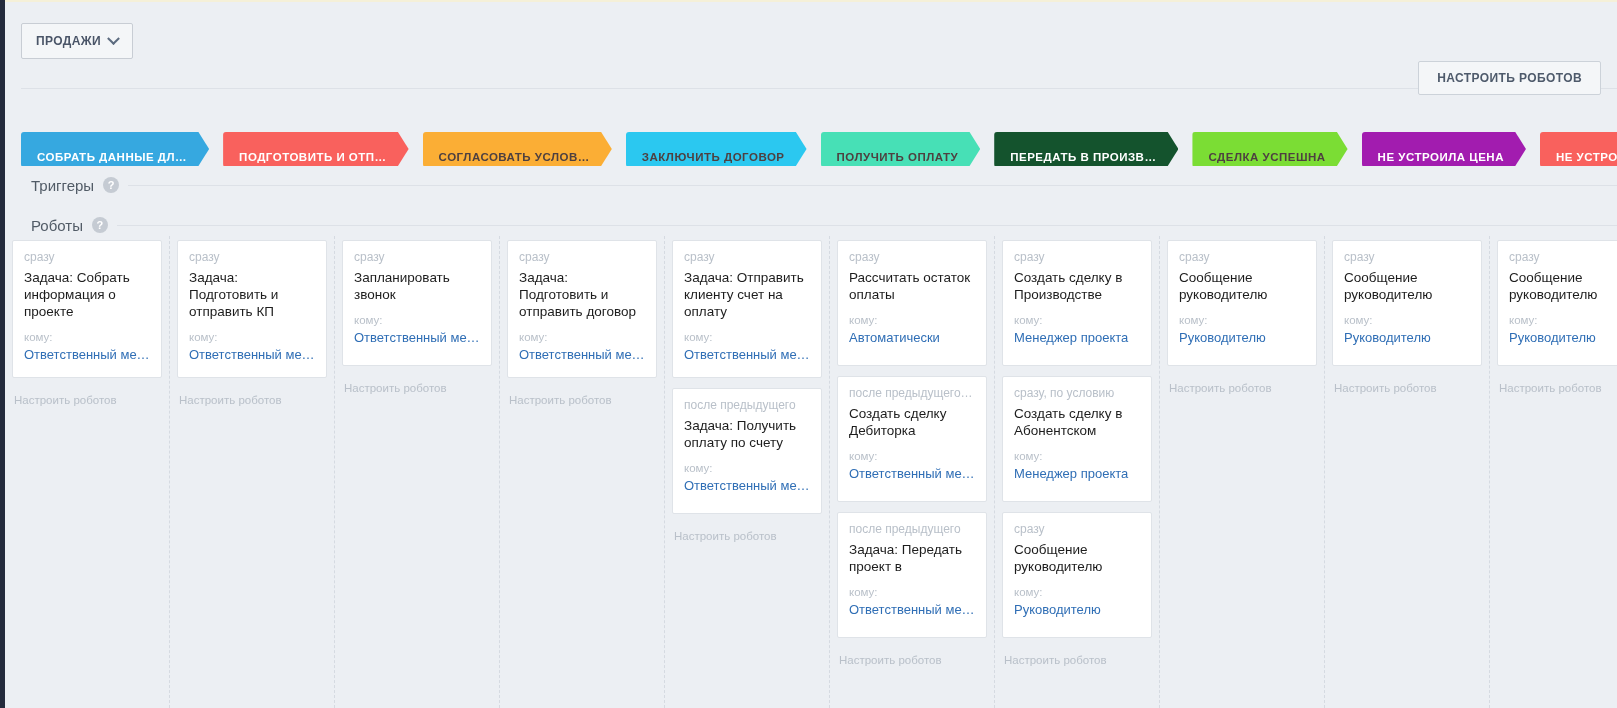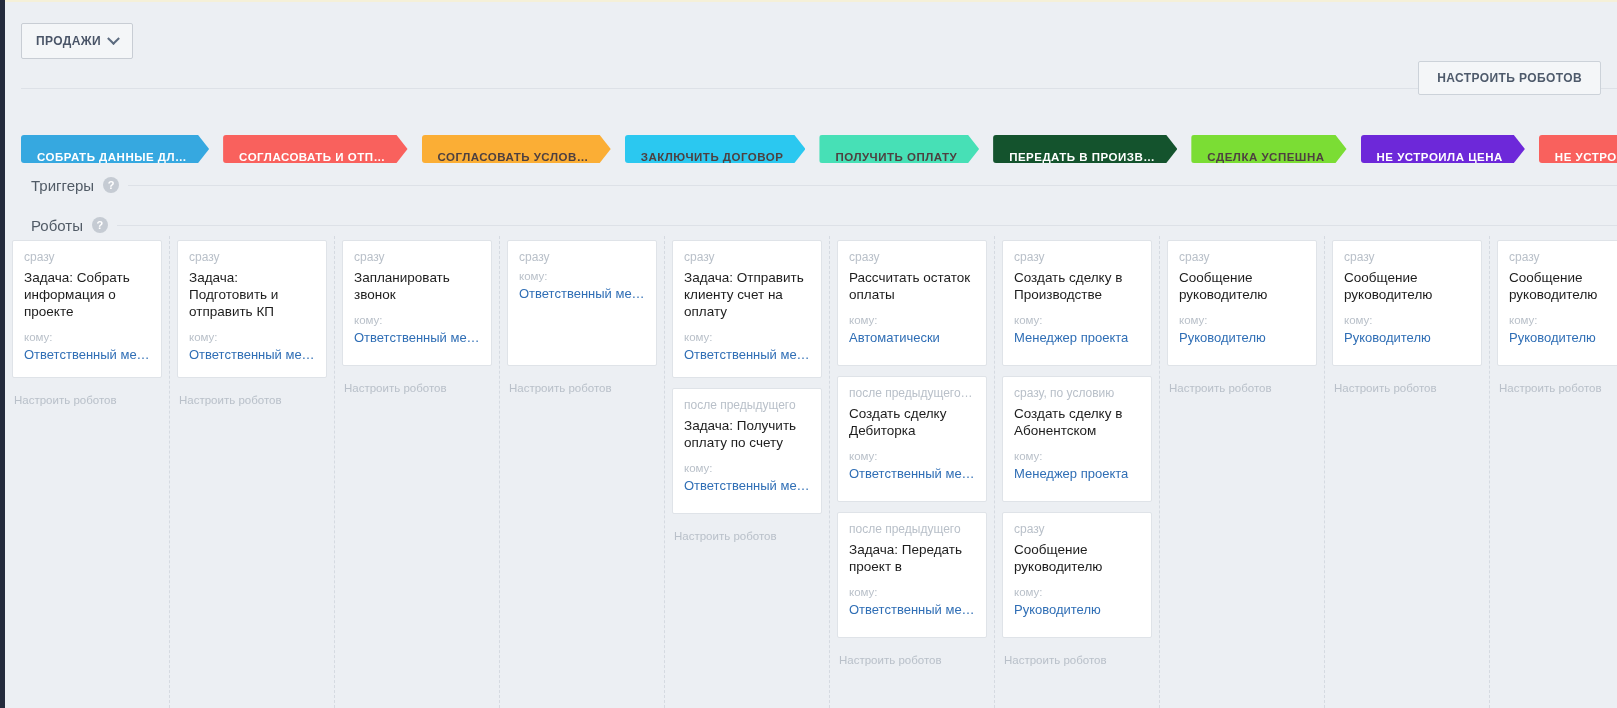--- a/index.html
+++ b/index.html
@@ -82,21 +82,21 @@
   
   .stages {
     position: absolute; left: 5px; top: 132px;
     width: 1612px; height: 34px;
     display: flex;
     align-items: center;
     overflow: hidden;
   }
   .stage {
     position: relative;
-    height: 28px;
+    height: 35px;
     margin-left: 14px;
     display: flex; align-items: center;
     padding: 16px 22px 0 16px;
     color: #ffffff;
     font-size: 11.5px;
     font-weight: bold;
     letter-spacing: 0.5px;
     white-space: nowrap;
     cursor: pointer;
     border-radius: 3px 0 0 3px;
@@ -217,38 +217,38 @@
     </div>
     <div class="hdr-divider"></div>
     <div class="setup-robots-btn">НАСТРОИТЬ РОБОТОВ</div>
   </div>
 
   <div class="stages">
       <div class="stage" style="background: rgb(54, 168, 224);">
         <span>СОБРАТЬ ДАННЫЕ ДЛ…</span>
       </div>
       <div class="stage" style="background: rgb(249, 97, 93);">
-        <span>СОГЛАСОВАТЬ И ОТП…</span>
+        <span>ПОДГОТОВИТЬ И ОТП…</span>
       </div>
       <div class="stage dark-text" style="background: rgb(251, 174, 53);">
         <span>СОГЛАСОВАТЬ УСЛОВ…</span>
       </div>
       <div class="stage dark-text" style="background: rgb(43, 200, 240);">
         <span>ЗАКЛЮЧИТЬ ДОГОВОР</span>
       </div>
       <div class="stage dark-text" style="background: rgb(71, 224, 182);">
         <span>ПОЛУЧИТЬ ОПЛАТУ</span>
       </div>
       <div class="stage" style="background: #14532d;">
         <span>ПЕРЕДАТЬ В ПРОИЗВ…</span>
       </div>
       <div class="stage dark-text" style="background: rgb(123, 221, 52);">
         <span>СДЕЛКА УСПЕШНА</span>
       </div>
-      <div class="stage" style="background: #6d28d9;">
+      <div class="stage" style="background: #a21caf;">
         <span>НЕ УСТРОИЛА ЦЕНА</span>
       </div>
       <div class="stage" style="background: rgb(249, 97, 93);">
         <span>НЕ УСТРОИЛИ СРОКИ</span>
       </div>
     </div>
 
   <div class="sec-row" id="triggers-row">
     <span class="sec-label">Триггеры</span>
     <span class="help-badge">?</span>
@@ -285,20 +285,21 @@
           <div class="when">сразу</div>
           <div class="title">Запланировать звонок</div>
           <div class="who-label">кому:</div>
           <div class="who-value">Ответственный ме…</div>
         </div>
         <div class="col-footer">Настроить роботов</div>
       </div>
       <div class="column">
         <div class="card">
           <div class="when">сразу</div>
+          <div class="title">Задача: Подготовить и отправить договор</div>
           <div class="who-label">кому:</div>
           <div class="who-value">Ответственный ме…</div>
         </div>
         <div class="col-footer">Настроить роботов</div>
       </div>
       <div class="column">
         <div class="card">
           <div class="when">сразу</div>
           <div class="title">Задача: Отправить клиенту счет на оплату</div>
           <div class="who-label">кому:</div>

